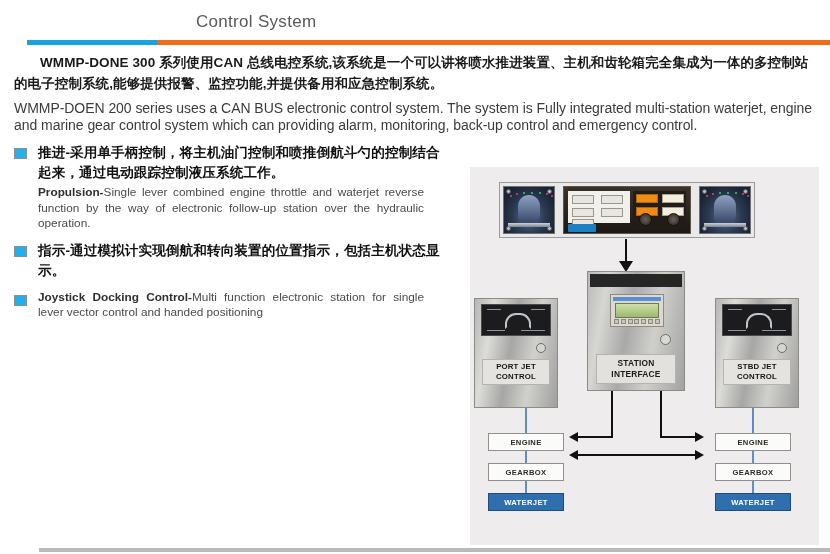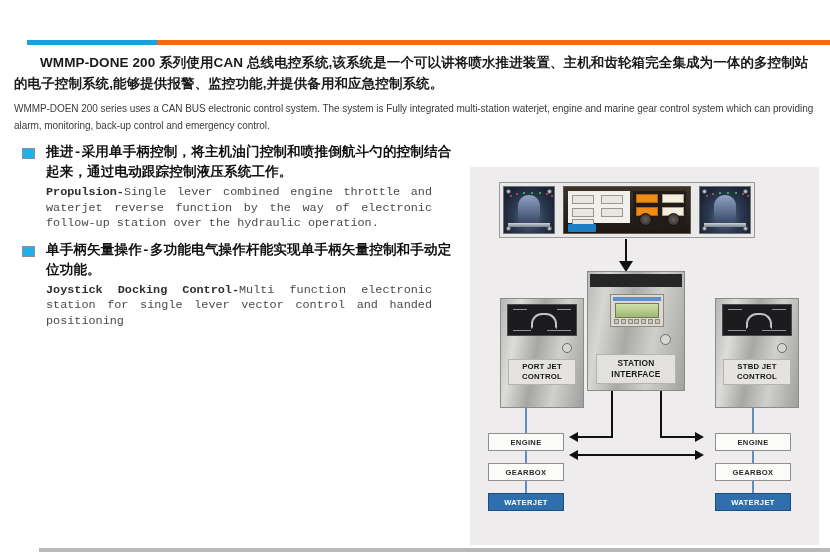--- a/index.html
+++ b/index.html
@@ -15,25 +15,25 @@
           color:#1ba1e2;letter-spacing:1px;line-height:30px;}
   .hdr-en{position:absolute;left:196px;top:12px;font-size:17px;color:#59595b;
           letter-spacing:.3px;}
   .rule-blue{position:absolute;left:27px;top:40px;width:130px;height:5px;background:#18a2e0;}
   .rule-orange{position:absolute;left:157px;top:40px;width:673px;height:5px;background:#ef6c1a;}
 
   
   .intro{position:absolute;left:14px;top:52px;width:806px;}
   .intro-cn{font-size:13.5px;font-weight:bold;line-height:21px;color:#1a1a1a;
             text-indent:26px;letter-spacing:.1px;}
-  .intro-en{margin-top:6px;font-size:10px;line-height:17px;color:#3b3b3b;
+  .intro-en{margin-top:6px;font-size:14px;line-height:17px;color:#3b3b3b;
             letter-spacing:-.05px;}
 
   
-  .bullets{position:absolute;left:8px;top:143px;width:452px;font-family:Liberation Mono, monospace;}
+  .bullets{position:absolute;left:0;top:143px;width:452px;}
   .bullet{position:relative;padding-left:38px;margin-bottom:9px;}
   .bullet .sq{position:absolute;left:14px;top:5px;width:13px;height:11px;
               background:#23b0ea;border:1px solid #8a8f93;box-sizing:border-box;}
   .b-cn{font-size:13.6px;font-weight:bold;line-height:20px;color:#111;letter-spacing:.1px;}
   .b-en{margin-top:2px;font-size:11.8px;line-height:15.5px;color:#4a4a4c;
         text-align:justify;padding-right:28px;}
   .b-en b{color:#2f2f31;}
 
   
   .diagram{position:absolute;left:470px;top:167px;width:349px;height:378px;
@@ -95,21 +95,21 @@
        background:#d7d7d4;border:1px solid #6d6d6b;}
   .st-label{position:absolute;left:8px;right:8px;bottom:6px;height:30px;background:#e2e1de;
        border:1px solid #b4b3b0;box-sizing:border-box;display:flex;align-items:center;
        justify-content:center;text-align:center;font-size:8.4px;font-weight:bold;
        color:#1a1a1a;line-height:11px;letter-spacing:.2px;}
 
   
   .jet{width:84px;height:110px;
        background:linear-gradient(100deg,#b5b5b3 0%,#dcdcd9 20%,#a6a6a4 44%,#d0d0cd 68%,#9f9f9d 100%);
        border:1px solid #8b8b89;box-sizing:border-box;}
-  .jet.port{left:30px;top:131px;}
+  .jet.port{left:4px;top:131px;}
   .jet.stbd{left:245px;top:131px;}
   .jet-scr{position:absolute;left:6px;top:5px;right:6px;height:32px;background:#1c1c1e;
        border:1px solid #4a4a4c;box-sizing:border-box;}
   .jet-scr .gauge{position:absolute;left:50%;top:50%;width:22px;height:12px;margin:-7px 0 0 -11px;
        border:2px solid #bfc4cb;border-bottom-color:transparent;border-radius:11px 11px 0 0;}
   .jet-scr .tick{position:absolute;background:#8e949c;height:1px;}
   .jet-led{position:absolute;right:11px;top:44px;width:8px;height:8px;border-radius:50%;
        background:#d5d5d2;border:1px solid #6d6d6b;}
   .jet-label{position:absolute;left:7px;right:7px;top:60px;height:26px;background:#e4e3e0;
        border:1px solid #b4b3b0;box-sizing:border-box;display:flex;align-items:center;
@@ -130,45 +130,46 @@
   .ah-right{width:0;height:0;border-top:5px solid transparent;border-bottom:5px solid transparent;
         border-left:9px solid #111;}
 
   
   .footer-rule{position:absolute;left:39px;top:548px;width:791px;height:4px;background:#b9b9b9;}
 </style>
 </head>
 <body>
 
 <div class="header">
+  <div class="hdr-en">Control System</div>
   <div class="rule-blue"></div>
   <div class="rule-orange"></div>
 </div>
 
 <div class="intro">
-  <div class="intro-cn">WMMP-DONE 200 系列使用CAN 总线电控系统,该系统是一个可以讲将喷水推进装置、主机和齿轮箱完全集成为一体的多控制站的电子控制系统,能够提供报警、监控功能,并提供备用和应急控制系统。</div>
+  <div class="intro-cn">WMMP-DONE 300 系列使用CAN 总线电控系统,该系统是一个可以讲将喷水推进装置、主机和齿轮箱完全集成为一体的多控制站的电子控制系统,能够提供报警、监控功能,并提供备用和应急控制系统。</div>
   <div class="intro-en">WMMP-DOEN 200 series uses a CAN BUS electronic control system. The system is Fully integrated multi-station waterjet, engine and marine gear control system which can providing alarm, monitoring, back-up control and emergency control.</div>
 </div>
 
 <div class="bullets">
 
   <div class="bullet">
     <span class="sq"></span>
     <div class="b-cn">推进-采用单手柄控制，将主机油门控制和喷推倒航斗勺的控制结合起来，通过电动跟踪控制液压系统工作。</div>
     <div class="b-en"><b>Propulsion-</b><span>Single lever combined engine throttle and waterjet reverse function by the way of electronic follow-up station over the hydraulic operation.</span></div>
   </div>
 
 
   <div class="bullet">
     <span class="sq"></span>
+    <div class="b-cn">指示-通过模拟计实现倒航和转向装置的位置指示，包括主机状态显示。</div>
   </div>
 
   <div class="bullet">
     <span class="sq"></span>
-    <div class="b-cn">单手柄矢量操作-多功能电气操作杆能实现单手柄矢量控制和手动定位功能。</div>
     <div class="b-en"><b>Joystick Docking Control-</b><span>Multi function electronic station for single lever vector control and handed positioning</span></div>
   </div>
 
 </div>
 
 <div class="diagram">
 
   <div class="dg console">
     <div class="lever">
       <span class="lv-screw" style="left:2px;top:2px"></span>

